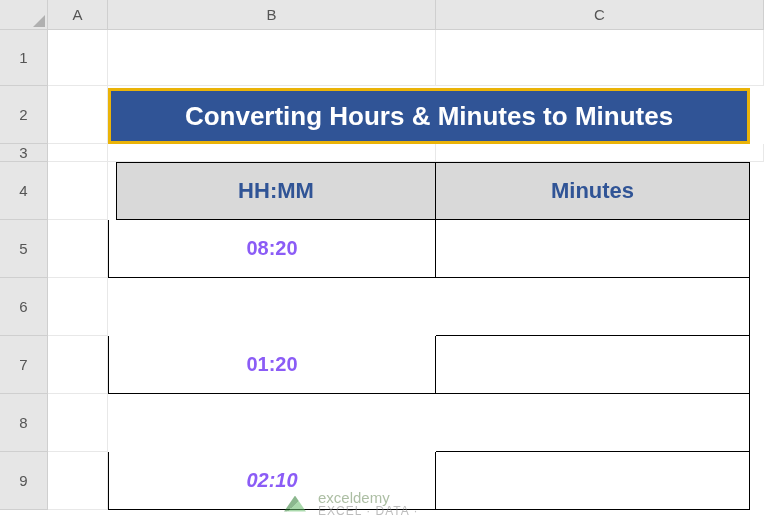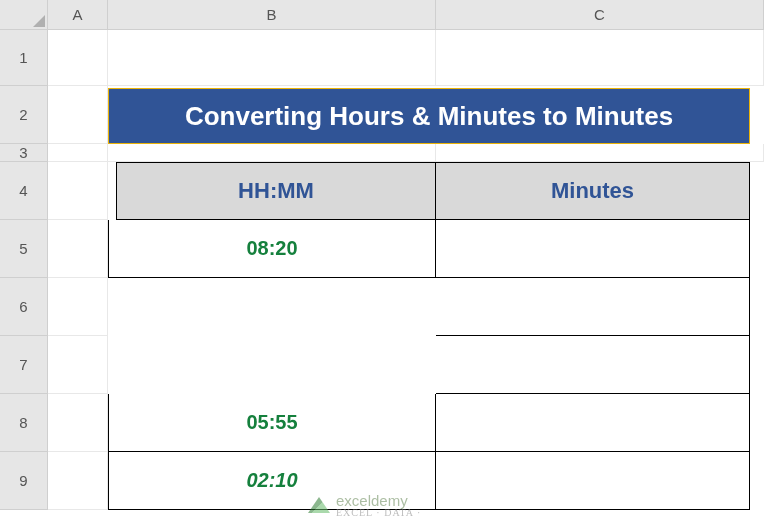--- a/index.html
+++ b/index.html
@@ -62,21 +62,21 @@
   .title-banner {
     grid-column: 3 / span 2;
     grid-row: 3;
     background: #305496;
     color: #ffffff;
     font-weight: 700;
     font-size: 26px;
     display: flex;
     align-items: center;
     justify-content: center;
-    border: 1px solid #eab308;
+    border: 3px solid #eab308;
     margin: 2px 14px 0 0;
   }
   .r1b { grid-column: 3; grid-row: 2; }
   .r1c { grid-column: 4; grid-row: 2; }
   .r3b { grid-column: 3; grid-row: 4; }
   .r3c { grid-column: 4; grid-row: 4; }
   
   .thead {
     background: #d9d9d9;
     color: #305496;
@@ -89,54 +89,54 @@
   }
   .thead-left { grid-column: 3; grid-row: 5; margin-left: 8px; }
   .thead-right { grid-column: 4; grid-row: 5; margin-right: 14px; border-left: none; }
   
   .tcell {
     display: flex;
     align-items: center;
     justify-content: center;
     font-weight: 700;
     font-size: 20px;
-    color: #15803d;
+    color: #8b5cf6;
     border: 1.5px solid #000;
     border-top: none;
     background: #fff;
   }
   .tcell.right { border-left: none; margin-right: 14px; }
   .b5 { grid-column:3; grid-row:6; } .c5 { grid-column:4; grid-row:6; }
   .b6 { grid-column:3; grid-row:7; } .c6 { grid-column:4; grid-row:7; }
   .b7 { grid-column:3; grid-row:8; } .c7 { grid-column:4; grid-row:8; }
   .b8 { grid-column:3; grid-row:9; } .c8 { grid-column:4; grid-row:9; }
   .b9 { grid-column:3; grid-row:10;font-style:italic; } .c9 { grid-column:4; grid-row:10; }
   
   .colA-cell { background:#fff; border-right:1px solid #e8e8e8; border-bottom:1px solid #e8e8e8; }
   .a1{grid-column:2;grid-row:2;} .a2{grid-column:2;grid-row:3;} .a3{grid-column:2;grid-row:4;}
   .a4{grid-column:2;grid-row:5;} .a5{grid-column:2;grid-row:6;} .a6{grid-column:2;grid-row:7;}
   .a7{grid-column:2;grid-row:8;} .a8{grid-column:2;grid-row:9;} .a9{grid-column:2;grid-row:10;}
   
   .watermark {
     position: absolute;
-    left: 308px;
+    left: 284px;
     bottom: 14px;
     display: flex;
     align-items: center;
-    gap: 6px;
+    gap: 12px;
     opacity: 0.55;
     font-size: 15px;
     color: #6a8a5a;
   }
   .watermark .logo {
     width: 22px; height: 16px;
     background: linear-gradient(135deg,#2e7d32 50%,#66bb6a 50%);
     clip-path: polygon(0 100%, 50% 0, 100% 100%);
   }
-  .watermark .sub { font-size: 10px; color:#888; letter-spacing:1px; display:block; margin-top:-2px;font-family:Liberation Serif, serif;}
+  .watermark .sub { font-size: 12px; color:#888; letter-spacing:1px; display:block; margin-top:-2px;}
 </style>
 </head>
 <body>
 
 <div class="sheet">
 
   <div class="corner"></div>
 
   <div class="hdr">A</div>
   <div class="hdr">B</div>
@@ -169,22 +169,22 @@
   <div class="cell r3c"></div>
 
   <div class="title-banner">Converting Hours &amp; Minutes to Minutes</div>
 
   <div class="thead thead-left">HH:MM</div>
   <div class="thead thead-right">Minutes</div>
 
   <div class="tcell b5">08:20</div>
   <div class="tcell right c5"></div>
   <div class="tcell right c6"></div>
+  <div class="tcell b7">01:20</div>
   <div class="tcell right c7"></div>
-  <div class="tcell b8">05:55</div>
   <div class="tcell right c8"></div>
   <div class="tcell b9">02:10</div>
   <div class="tcell right c9"></div>
 </div>
 
 <div class="watermark">
   <div class="logo"></div>
   <div>
     <span>exceldemy</span>
     <span class="sub">EXCEL · DATA · </span>

